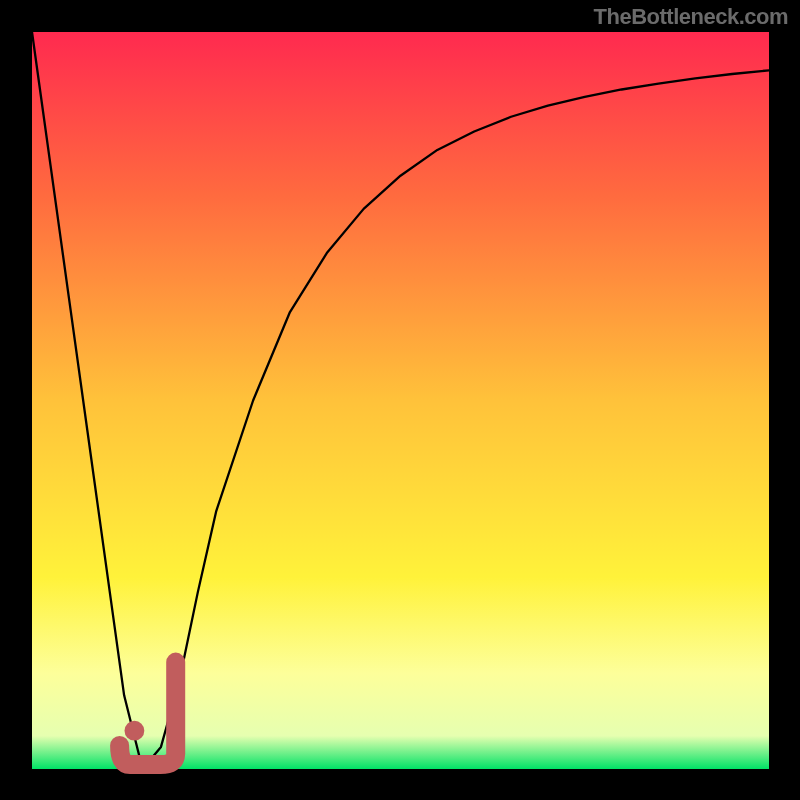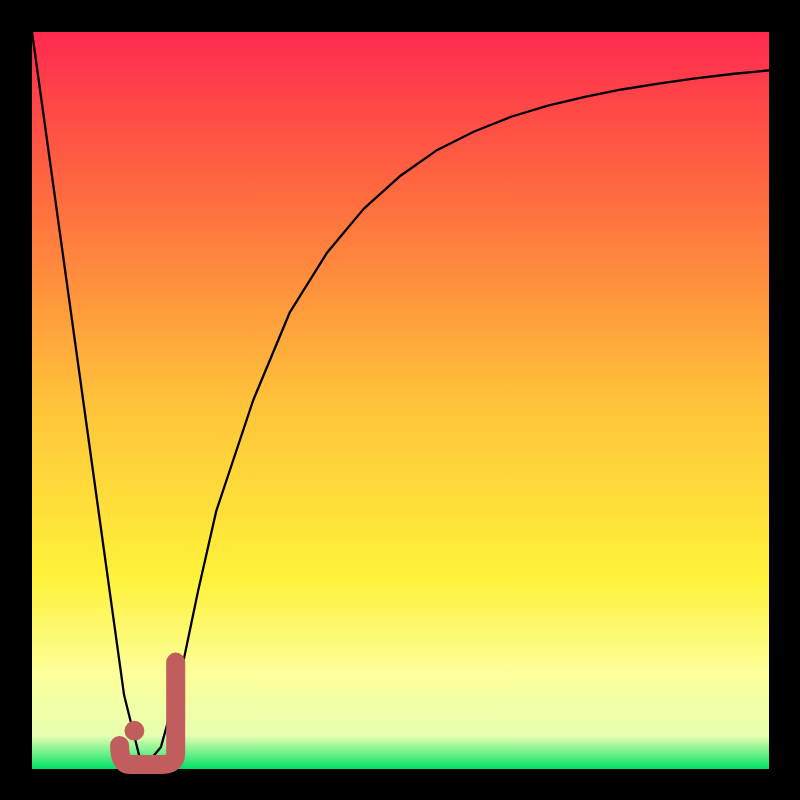--- a/index.html
+++ b/index.html
@@ -47,13 +47,14 @@
       </defs>
       <rect x="32" y="32" width="737" height="737" fill="url(#bg)"></rect>
       <path d="M 32.00 32.00 L 50.42 164.66 L 68.85 297.32 L 87.28 429.98 L 105.70 562.64 L 124.13 695.30 L 142.55 769.00 L 160.97 746.89 L 179.40 680.56 L 197.83 592.12 L 216.25 511.05 L 253.10 400.50 L 289.95 312.06 L 326.80 253.10 L 363.65 208.88 L 400.50 175.71 L 437.35 149.92 L 474.20 131.50 L 511.05 116.75 L 547.90 105.70 L 584.75 96.86 L 621.60 89.49 L 658.45 83.59 L 695.30 78.43 L 732.15 74.01 L 769.00 70.32" fill="none" stroke="#000000" stroke-width="2.3" stroke-linecap="round" stroke-linejoin="round"></path>
       <path d="M 175.7 662.1
               L 175.7 754.1
               Q 175.7 764.6 160.5 764.6
               L 130.0 764.6
               Q 119.6 764.6 119.6 745.4" fill="none" stroke="#c15d5d" stroke-width="19" stroke-linecap="round" stroke-linejoin="round"></path>
       <circle cx="134.4" cy="730.7" r="9.9" fill="#c15d5d"></circle>
     </svg>
+  <div class="watermark">TheBottleneck.com</div>
 </div>
 
 </body></html>

